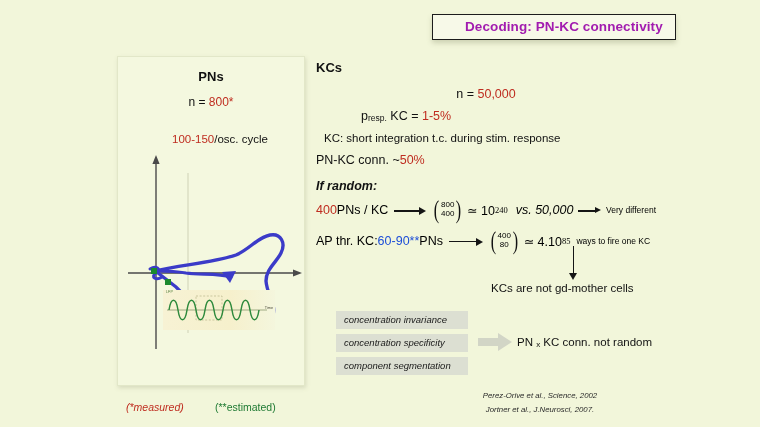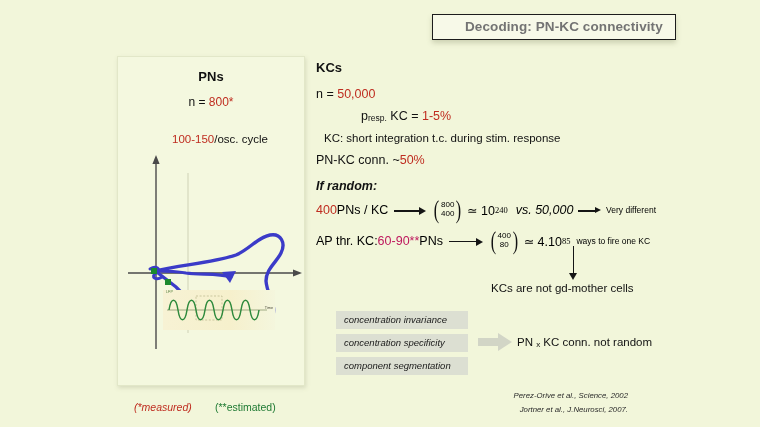--- a/index.html
+++ b/index.html
@@ -18,21 +18,21 @@
 
   
   #title-banner {
     position:absolute; left:432px; top:14px;
     padding:4px 12px 5px 12px;
     background:#f7f9e8;
     border:1.5px solid #1c1c1c;
     box-shadow:0 3px 5px rgba(120,125,90,0.30);
   }
   #title-banner .txt {
-    font-size:13.5px; font-weight:bold; color:#737373;
+    font-size:13.5px; font-weight:bold; color:#a21caf;
     letter-spacing:0.1px; white-space:nowrap;padding-left:20px;
   }
 
   
   #pn-panel {
     position:absolute; left:117px; top:56px;
     width:188px; height:330px;
     background:#f4f8df;
     border:1px solid #e2e7c8;
     box-shadow:1px 2px 4px rgba(140,145,110,0.25);
@@ -66,23 +66,23 @@
   }
   #sine-inset .lbl-time {
     position:absolute; right:2px; top:16px;
     font-size:3.8px; color:#4a4a3a;
   }
 
   
   #kc-col { position:absolute; left:316px; top:60px; width:340px; }
   .line { color:#121212; }
   .red { color:#bf2d20; }
-  .green { color:#be185d; }
+  .green { color:#1d4ed8; }
   .l-kcs    { font-size:13px; font-weight:bold; }
-  .l-n      { font-size:12.5px; margin-top:12px; }
+  .l-n      { font-size:12.5px; margin-top:12px;text-align:center; }
   .l-presp  { font-size:12.5px; margin-top:8px;padding-left:45px; }
   .l-presp .sub { font-size:8.5px; vertical-align:-1px; }
   .l-short  { font-size:11.5px; margin-top:9px; padding-left:8px; }
   .l-conn   { font-size:12.5px; margin-top:9px; }
   .l-ifrand { font-size:12.5px; font-weight:bold; font-style:italic; margin-top:12px; }
 
   .eq-row { display:flex; align-items:center; white-space:nowrap; }
   .eq-row.r1 { margin-top:8px; font-size:12.5px; }
   .eq-row.r2 { margin-top:12px; font-size:12.5px; }
 
@@ -159,29 +159,29 @@
   }
   #not-random {
     position:absolute; left:517px; top:336px;
     font-size:11.5px; color:#121212; white-space:nowrap;
   }
   #not-random .x { font-size:8px; vertical-align:-1px; }
 
   
   #citations {
     position:absolute; left:452px; top:389px;
-    text-align:right; width:176px;
+    text-align:center; width:176px;
   }
   #citations div {
     font-size:7.8px; font-style:italic; color:#2a2a2a; line-height:1.75;
   }
 
   
   #fn-measured {
-    position:absolute; left:134px; top:401px;
+    position:absolute; left:126px; top:401px;
     font-size:10.5px; font-style:italic; color:#bf2d20;
   }
   #fn-estimated {
     position:absolute; left:215px; top:401px;
     font-size:10.5px; color:#1f7a33;
   }
 </style>
 </head>
 <body>
 

